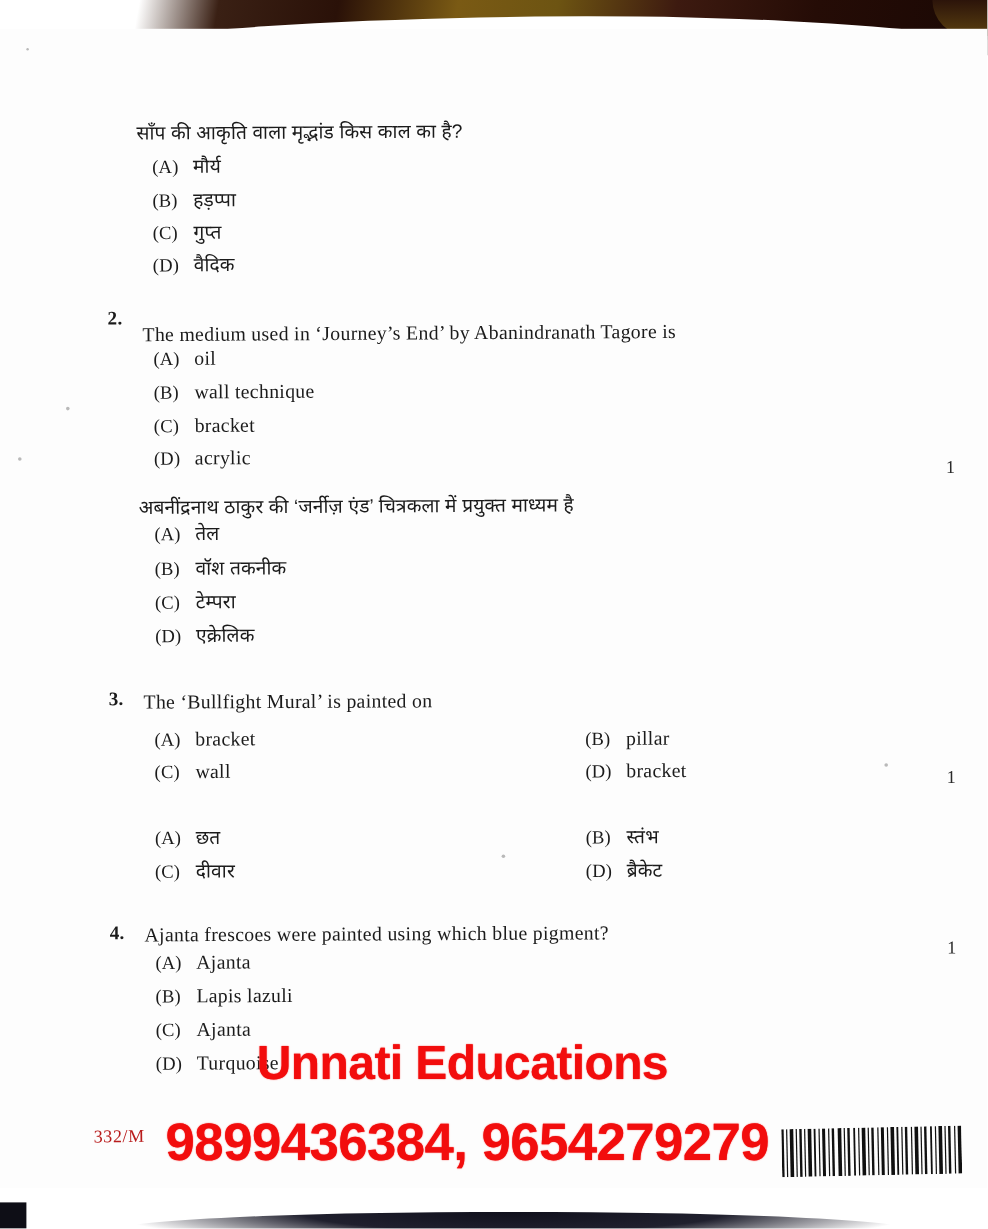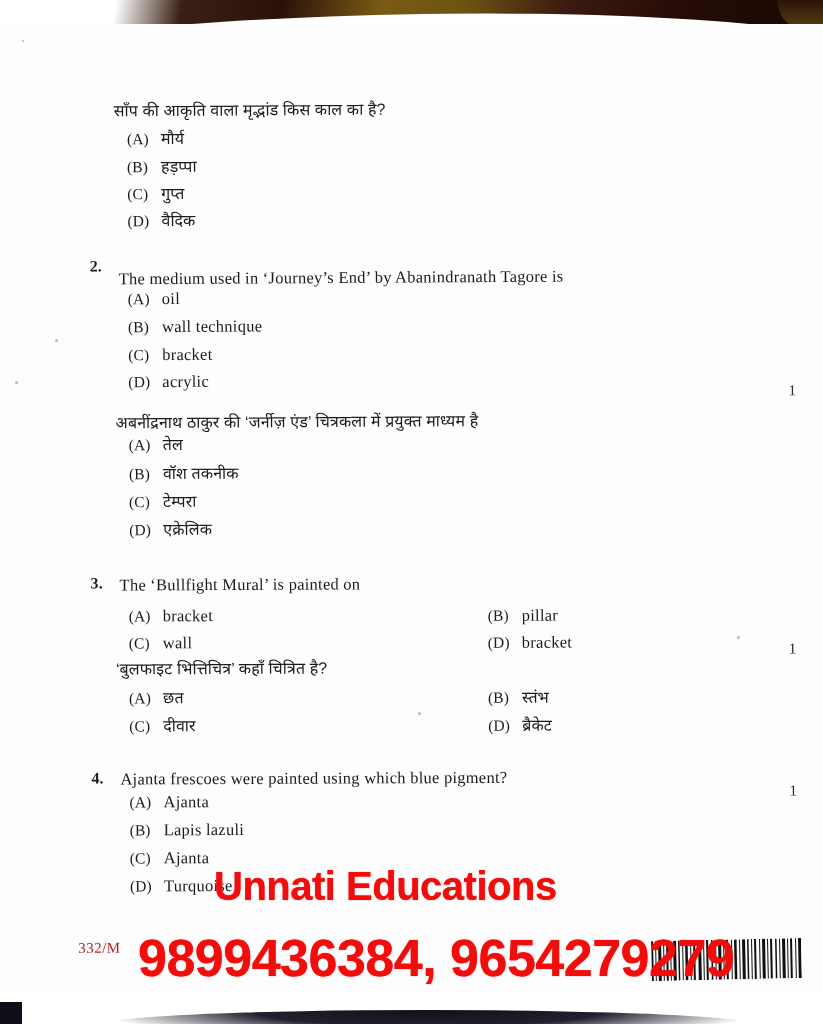--- a/index.html
+++ b/index.html
@@ -146,21 +146,21 @@
   .wm {
     position: absolute;
     color: #f20d0d;
     font-family: "Liberation Sans", "DejaVu Sans", sans-serif;
     font-weight: bold;
     letter-spacing: -0.5px;
     white-space: nowrap;
     text-shadow: 0 0 1px #f20d0d;
   }
   .wm-title { left: 214px; top: 864px; font-size: 40px; }
-  .wm-phone { left: 138px; top: 928px; font-size: 52px; }
+  .wm-phone { left: 138px; top: 928px; font-size: 44px; }
 </style>
 </head>
 <body>
 
 <div id="page">
 
   <div class="desk-top">
     <div class="desk-top-tail"></div>
   </div>
 
@@ -254,21 +254,20 @@
       <span class="opt-letter">(C)</span>
       <span class="opt-text">wall</span>
     </div>
     <div class="opt" style="left:485px;top:635px;">
       <span class="opt-letter">(D)</span>
       <span class="opt-text">bracket</span>
     </div>
 
     <div class="marks" style="left:786px;top:644px;">1</div>
 
-    <div class="stem hindi" style="left:113px;top:658px;">‘बुलफाइट भित्तिचित्र’ कहाँ चित्रित है?</div>
 
     <div class="opt" style="left:126px;top:687px;">
       <span class="opt-letter">(A)</span>
       <span class="opt-text hindi">छत</span>
     </div>
     <div class="opt" style="left:485px;top:688px;">
       <span class="opt-letter">(B)</span>
       <span class="opt-text hindi">स्तंभ</span>
     </div>
     <div class="opt" style="left:126px;top:715px;">

